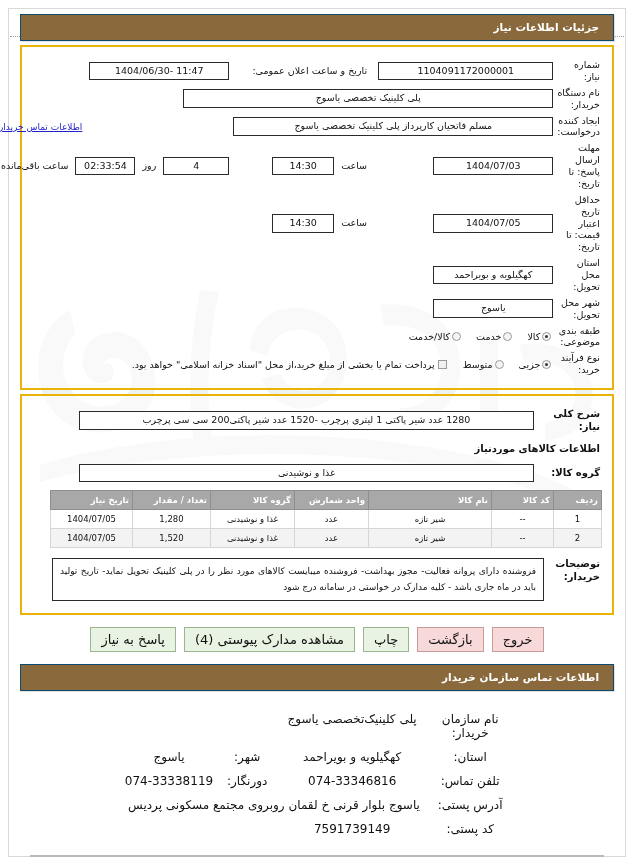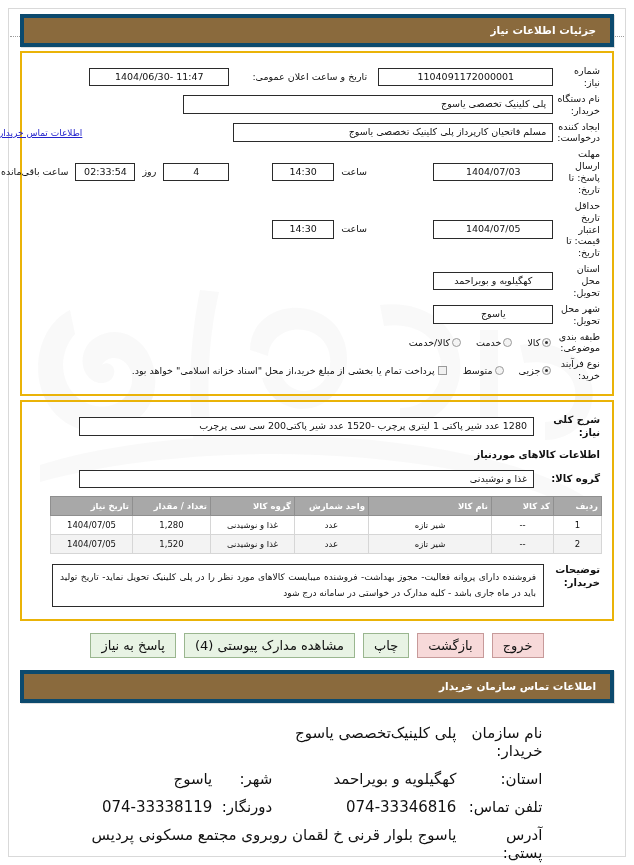--- a/index.html
+++ b/index.html
@@ -39,21 +39,21 @@
   }
   #content { position: relative; z-index: 2; }
 
   .bar {
     background: #8a6a3d;
     color: #ffffff;
     font-size: 10.5px;
     font-weight: bold;
     padding: 6px 14px 7px 10px;
     text-align: right;
-    border: 4px solid #0c4a6e;
+    border: 1px solid #0c4a6e;
     box-shadow: 1px 1px 0 rgba(0,0,0,.12);
   }
   #bar-main { margin: 14px 20px 0 20px; }
   #bar-contact { margin: 12px 20px 0 20px; width: 594px; }
 
   .panel {
     margin: 4px 20px 0 20px;
     border: 2px solid #eab308;
     background: rgba(255,255,255,0.55);
     padding: 10px 10px 10px 28px;
@@ -67,21 +67,21 @@
     display: inline-block;
     border: 1px solid #2b2b2b;
     background: #ffffff;
     font-size: 9.5px;
     color: #111;
     padding: 3px 6px;
     text-align: center;
     line-height: 1.1;
     min-height: 17px;
   }
-  .box.r { text-align: right; }
+  .box.r { }
   .box.num { font-family: "DejaVu Sans", sans-serif; }
   .inl { font-size: 9.5px; color:#111; padding: 0 4px; white-space: nowrap; }
 
   .link {
     color: #2222cc;
     font-size: 9px;
     text-decoration: underline;
     white-space: nowrap;
   }
 
@@ -167,21 +167,21 @@
     text-align: center;
     cursor: pointer;
     white-space: nowrap;
   }
   .btn.green { background: #e8f3e4; border-color: #9ab68f; }
   .btn.red   { background: #f7d9d9; border-color: #c79a9a; }
 
   
   .contact { margin: 16px 20px 0 20px; font-size: 9px; color: #111; }
   table.kv { border-collapse: collapse; }
-  table.kv td { padding: 5px 4px; font-size: 15px; color: #111; vertical-align: top; }
+  table.kv td { padding: 5px 4px; font-size: 12px; color: #111; vertical-align: top; text-align: center; }
   td.k { text-align: right; font-weight: normal; width: 86px; }
   td.v { text-align: right; padding-right: 14px; min-width: 150px; }
   td.k2 { text-align: right; width: 60px; padding-right: 18px; }
   td.v2 { text-align: right; padding-right: 10px; }
   hr.sep { border: 0; border-top: 2px solid #b8b8b8; margin: 14px 30px 0 30px; }
   .subhead { font-size: 9px; color:#111; margin: 16px 0 4px 0; text-align: right; }
 </style>
 </head>
 <body>
 

